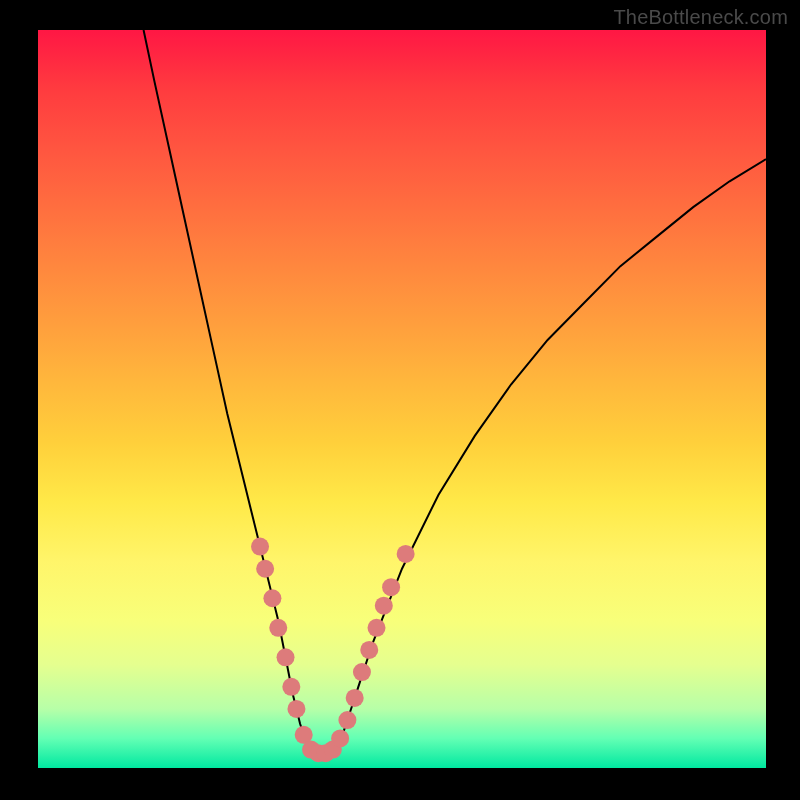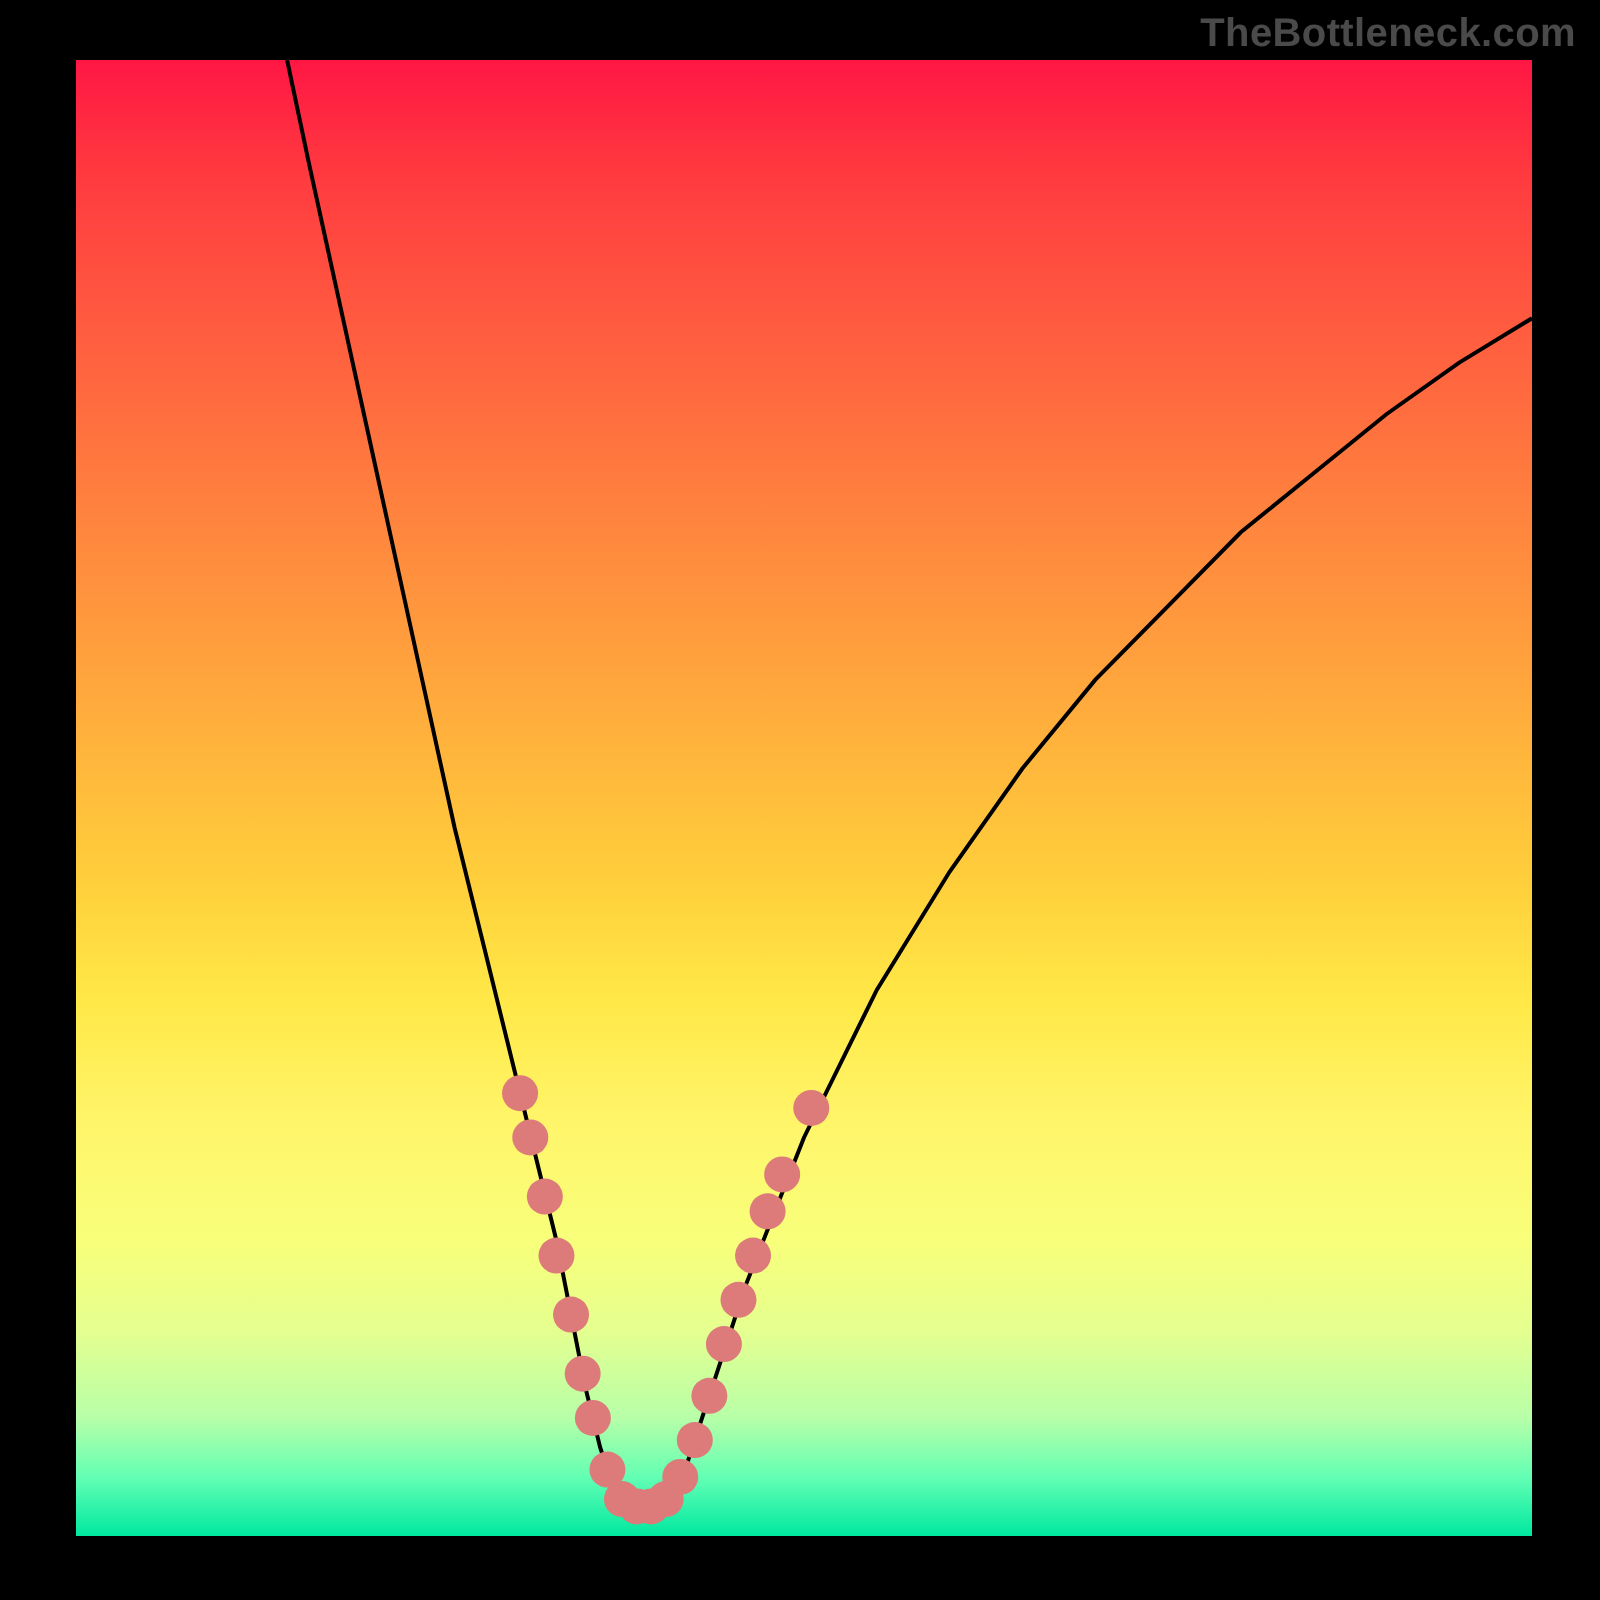--- a/index.html
+++ b/index.html
@@ -5,21 +5,21 @@
   * { margin: 0; padding: 0; box-sizing: border-box; }
   html, body { width: 800px; height: 800px; overflow: hidden; }
   body { background: #000; position: relative; font-family: Arial, sans-serif; }
   
   .watermark {
     position: absolute;
     top: 6px;
     right: 12px;
     color: #4a4a4a;
     font-size: 20px;
-    font-weight: bold;
+    font-weight: normal;
     z-index: 10;
     letter-spacing: 0.2px;
   }
   
   .plot-area {
     position: absolute;
     left: 38px;
     top: 30px;
     width: 728px;
     height: 738px;

